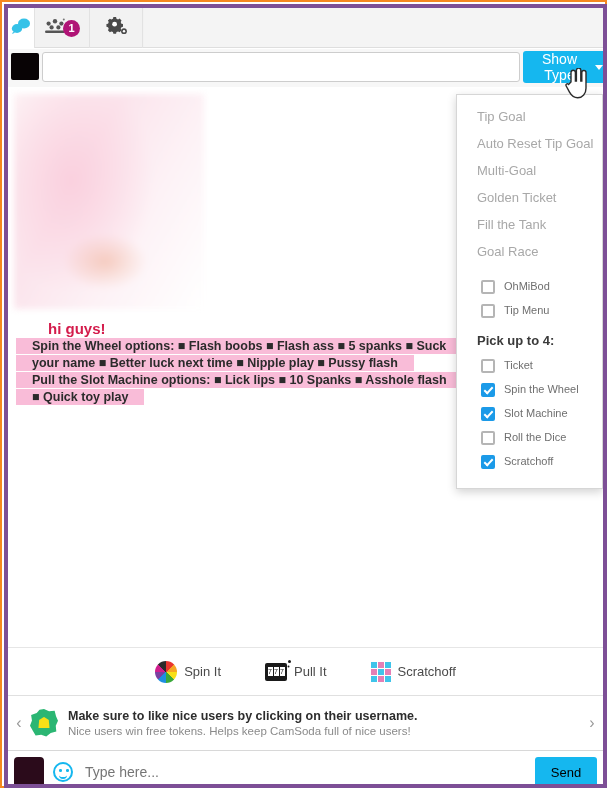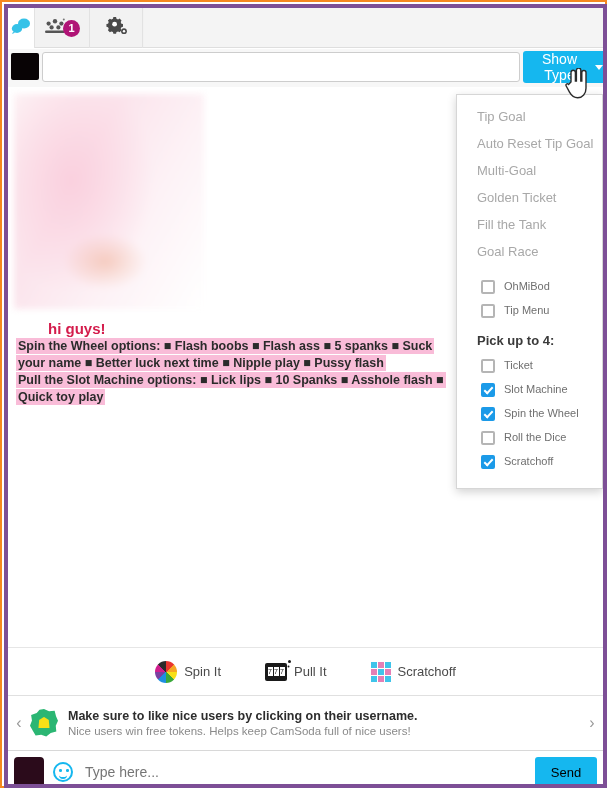--- a/index.html
+++ b/index.html
@@ -156,21 +156,21 @@
     width: 438px;
     font-size: 12.5px;
     font-weight: bold;
     color: #2b2b2b;
     line-height: 17px;
   }
   .msg-wheel { top: 250px; }
   .msg-slot  { top: 284px; }
   .hl {
     background: #f9bcd8;
-    padding: 1px 2px;
+    padding: 1px 16px;
     box-decoration-break: clone;
     -webkit-box-decoration-break: clone;
   }
 
   
   .gamebar {
     position: absolute;
     left: 0; top: 639px;
     width: 595px; height: 48px;
     background: #ffffff;
@@ -550,25 +550,25 @@
     </div>
 
     <div class="dd-header">Pick up to 4:</div>
 
     <div class="dd-check">
       <span class="cb"></span>
       <span>Ticket</span>
     </div>
     <div class="dd-check">
       <span class="cb checked"></span>
+      <span>Spin the Wheel</span>
+    </div>
+    <div class="dd-check">
+      <span class="cb checked"></span>
       <span>Slot Machine</span>
-    </div>
-    <div class="dd-check">
-      <span class="cb checked"></span>
-      <span>Spin the Wheel</span>
     </div>
     <div class="dd-check">
       <span class="cb"></span>
       <span>Roll the Dice</span>
     </div>
     <div class="dd-check">
       <span class="cb checked"></span>
       <span>Scratchoff</span>
     </div>
   </div>

